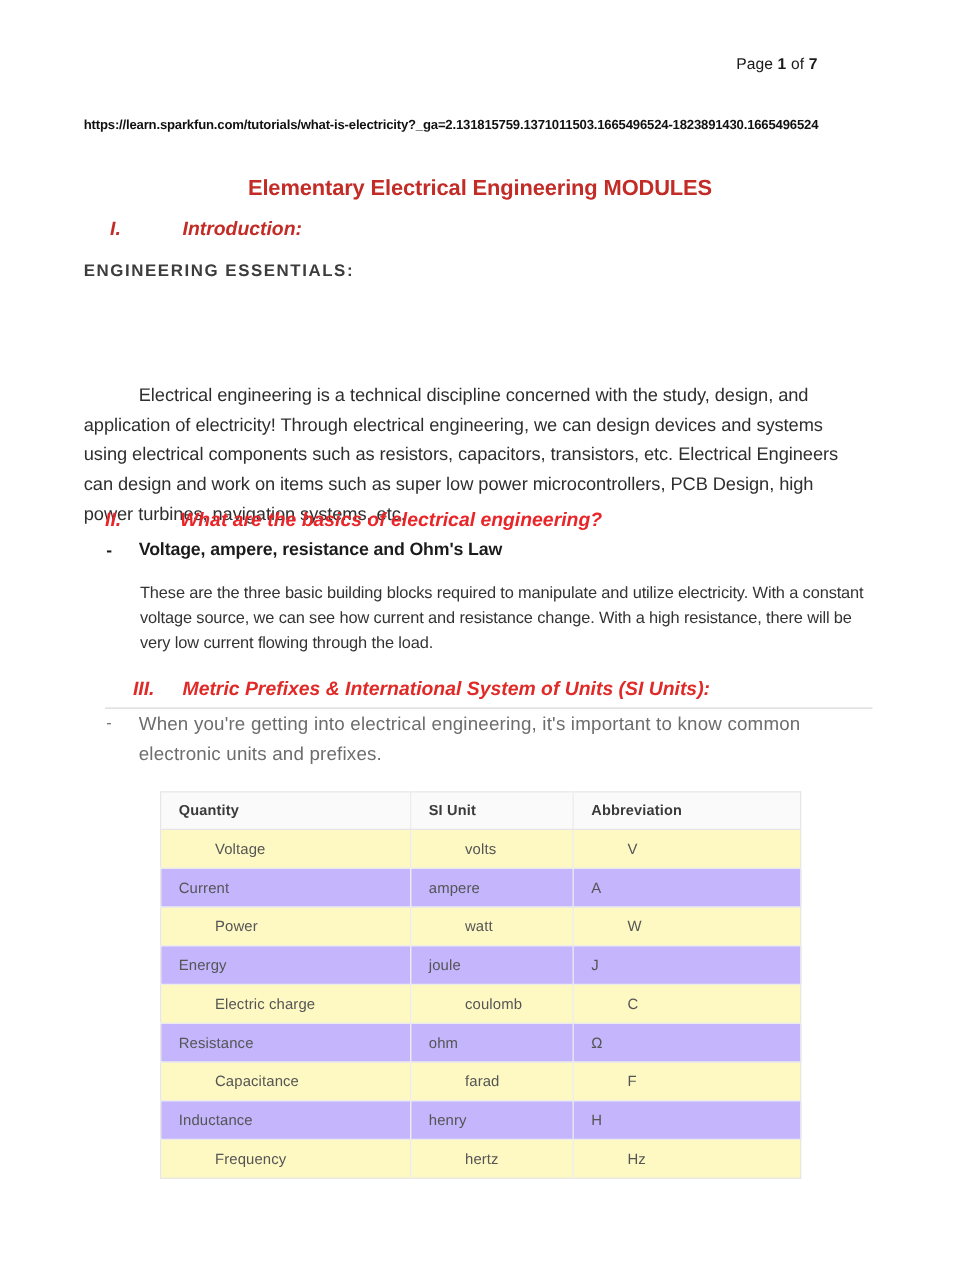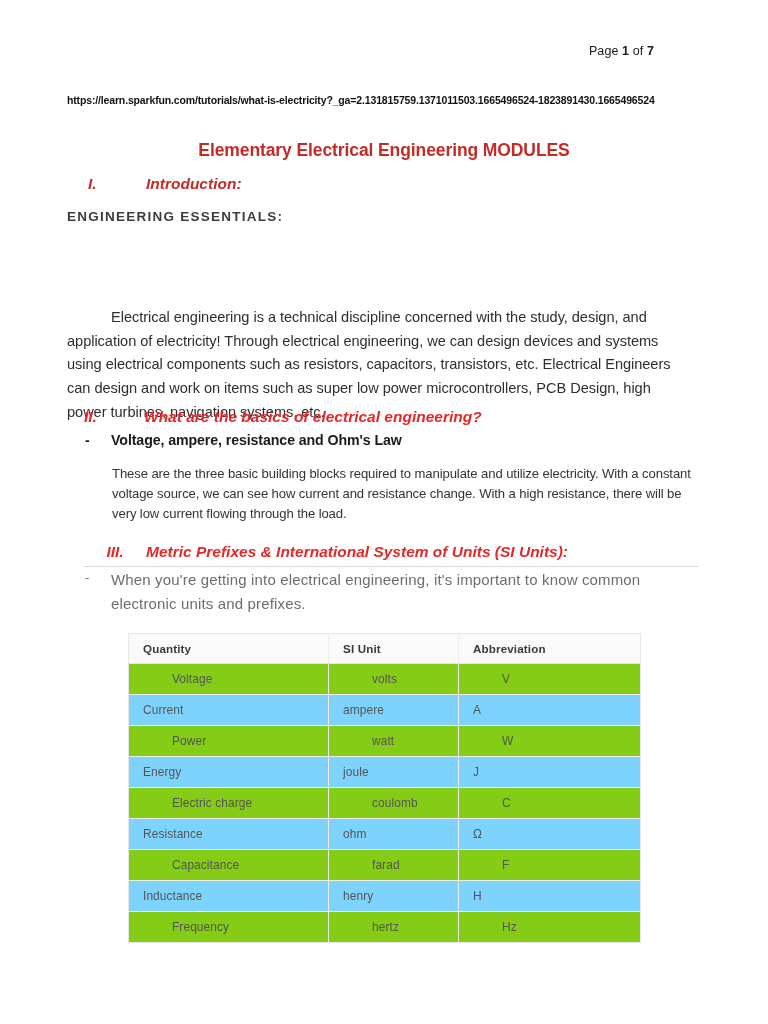--- a/index.html
+++ b/index.html
@@ -239,24 +239,24 @@
     letter-spacing: 0.15px;
     border-bottom: 1px solid #e6e6e6;
   }
   table.units-table tbody td {
     font-size: 11.9px;
     font-weight: normal;
     color: #555555;
     letter-spacing: 0.1px;
   }
   table.units-table tbody tr.shaded td {
-    background: #7dd3fc;
+    background: #c4b5fd;
   }
   table.units-table tbody tr.plain td {
-    background: #84cc16;
+    background: #fef9c3;
     padding-left: 43px;
   }
   table.units-table tbody tr:last-child td {
     border-bottom: none;
   }
 </style>
 </head>
 <body>
 
 <div class="page">

